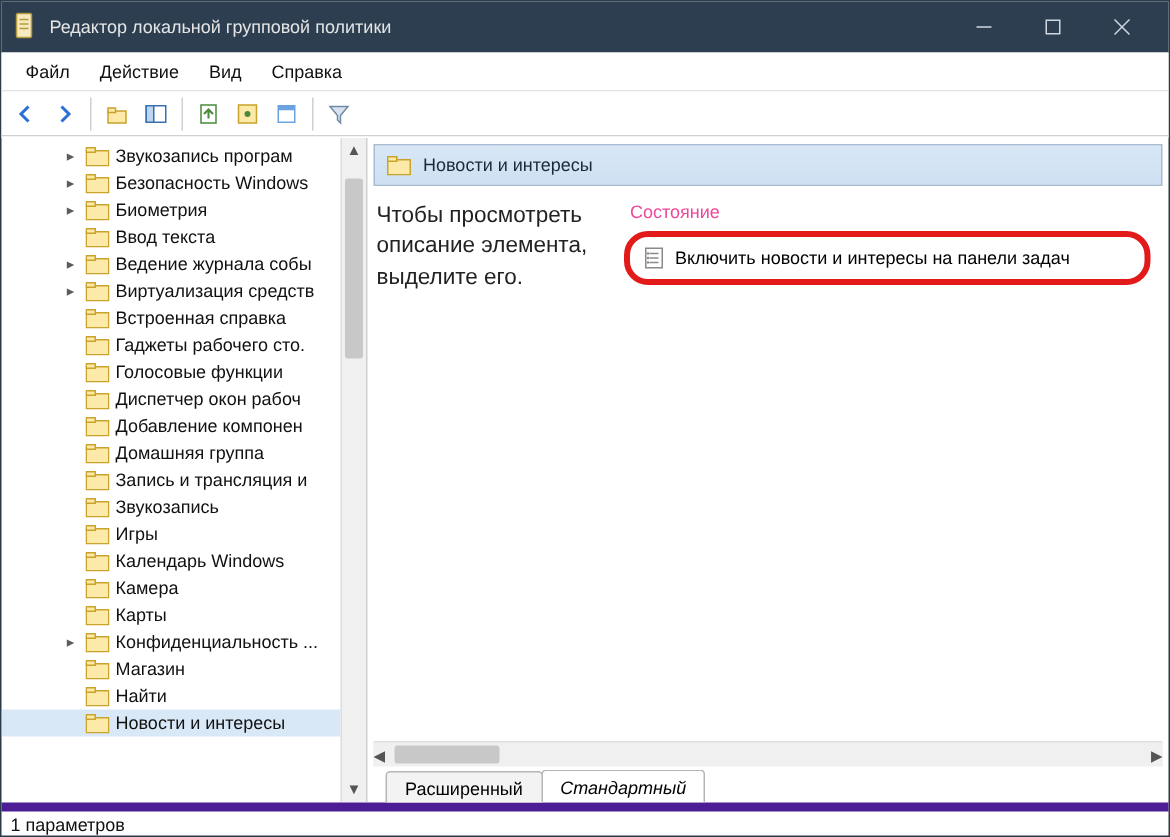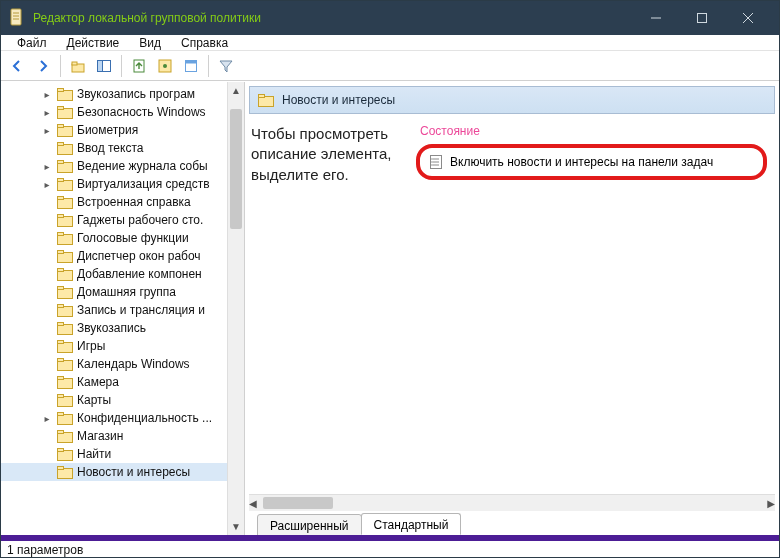--- a/index.html
+++ b/index.html
@@ -1,28 +1,28 @@
 <!DOCTYPE html>
 <html><head>
 <meta charset="utf-8">
 <style>
 * { box-sizing: border-box; margin: 0; padding: 0; font-family: "Segoe UI", Tahoma, sans-serif; }
 html, body { width: 780px; height: 558px; overflow: hidden; background: #fff; }
 
 .window { width: 780px; height: 558px; display: flex; flex-direction: column; border: 1px solid #2b3b47; background: #fff; }
 
 
-.titlebar { height: 34px; background: #2c3e50; color: #84cc16; display: flex; align-items: center; padding: 0 8px; font-size: 12px; }
+.titlebar { height: 34px; background: #2c3e50; color: #e5e5e5; display: flex; align-items: center; padding: 0 8px; font-size: 12px; }
 .titlebar-icon { width: 16px; height: 20px; margin-right: 8px; display:inline-flex; align-items:center; }
 .title-spacer { flex: 1; }
 .winbtn { width: 46px; height: 34px; display: inline-flex; align-items: center; justify-content: center; color: #cfd8df; }
 .winbtn svg { width: 12px; height: 12px; }
 
 
-.menubar { height: 16px; background: #fff; display: flex; align-items: center; padding: 0 6px; font-size: 12px; color: #111; border-bottom: 1px solid #e3e3e3; }
+.menubar { height: 26px; background: #fff; display: flex; align-items: center; padding: 0 6px; font-size: 12px; color: #111; border-bottom: 1px solid #e3e3e3; }
 .menu-item { padding: 2px 10px; cursor: default; }
 
 
 .toolbar { height: 30px; background: #fff; display: flex; align-items: center; padding: 0 4px; border-bottom: 1px solid #d0d0d0; gap:2px;}
 .tbtn { width: 24px; height: 24px; display: inline-flex; align-items: center; justify-content: center; border:1px solid transparent; }
 .tsep { width: 1px; height: 22px; background: #d0d0d0; margin: 0 3px; }
 
 
 .body { flex: 1; display: flex; overflow: hidden; border-top:1px solid #fff; }
 
@@ -51,21 +51,21 @@
 .highlight { position:absolute; top:24px; left:2px; right:8px; border:4px solid #e21a1a; border-radius:16px; padding:6px 8px; display:flex; align-items:center; font-size:12px; gap:6px;}
 .setting-ico { width:16px; height:16px; display:inline-flex; }
 .right-hscroll { height:17px; background:#f0f0f0; border-top:1px solid #dedede; display:flex; }
 .right-hscroll .sb-track { flex:1; position:relative;}
 .right-hscroll .sb-thumb { top:2px; bottom:2px; height:auto; left:6px; width:70px;}
 
 
 .tabs-row { height:24px; display:flex; align-items:flex-end; padding-left:12px; font-size:12px; gap:0; }
 .tab { height:22px; padding:2px 12px 0 12px; border:1px solid #b6b6b6; border-top-left-radius:3px; border-top-right-radius:3px; background:#fff; margin-right:-1px; position:relative; line-height:18px;}
 .tab.inactive { background:#f3f3f3; top:1px; }
-.tab.active { border-bottom:1px solid #fff; z-index:2; }
+.tab.active { border-bottom:1px solid #fff; z-index:2;font-style:italic; }
 
 
 .statusbar { height:22px; border-top:6px solid #4c1d95; font-size:12px; color:#111; padding:2px 6px; display:flex; align-items:flex-start;}
 </style>
 </head>
 <body>
 
 <div class="window">
 
   <div class="titlebar">

